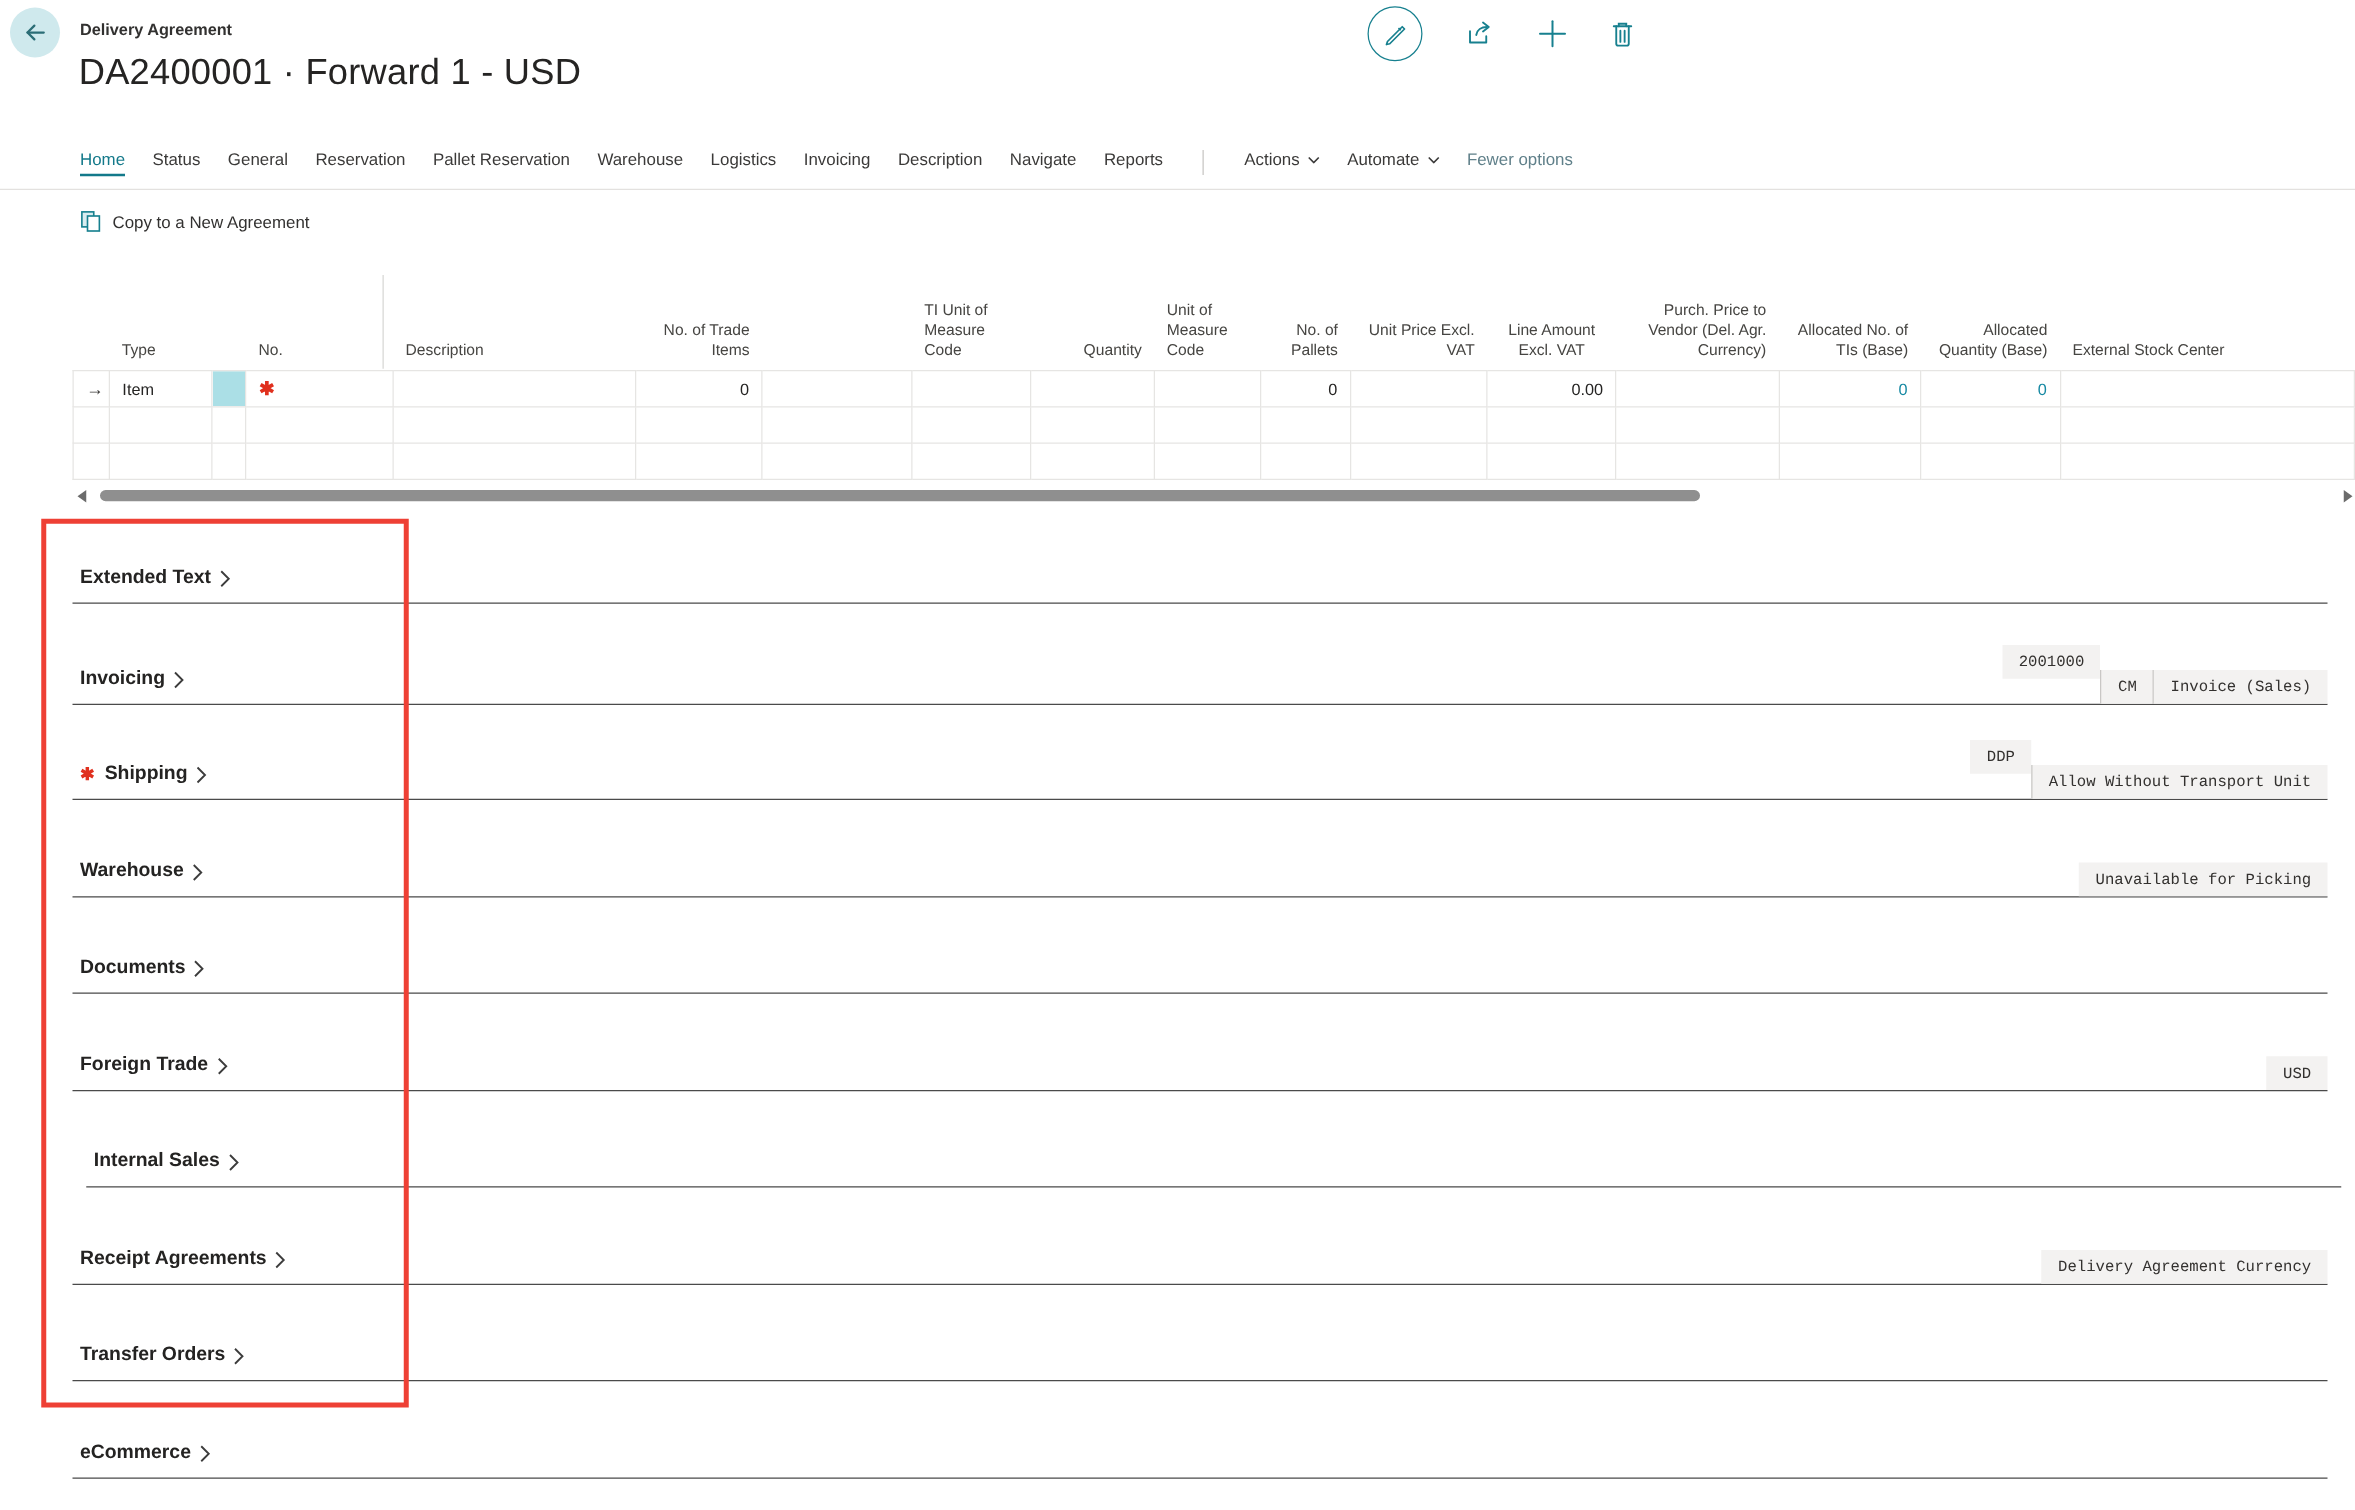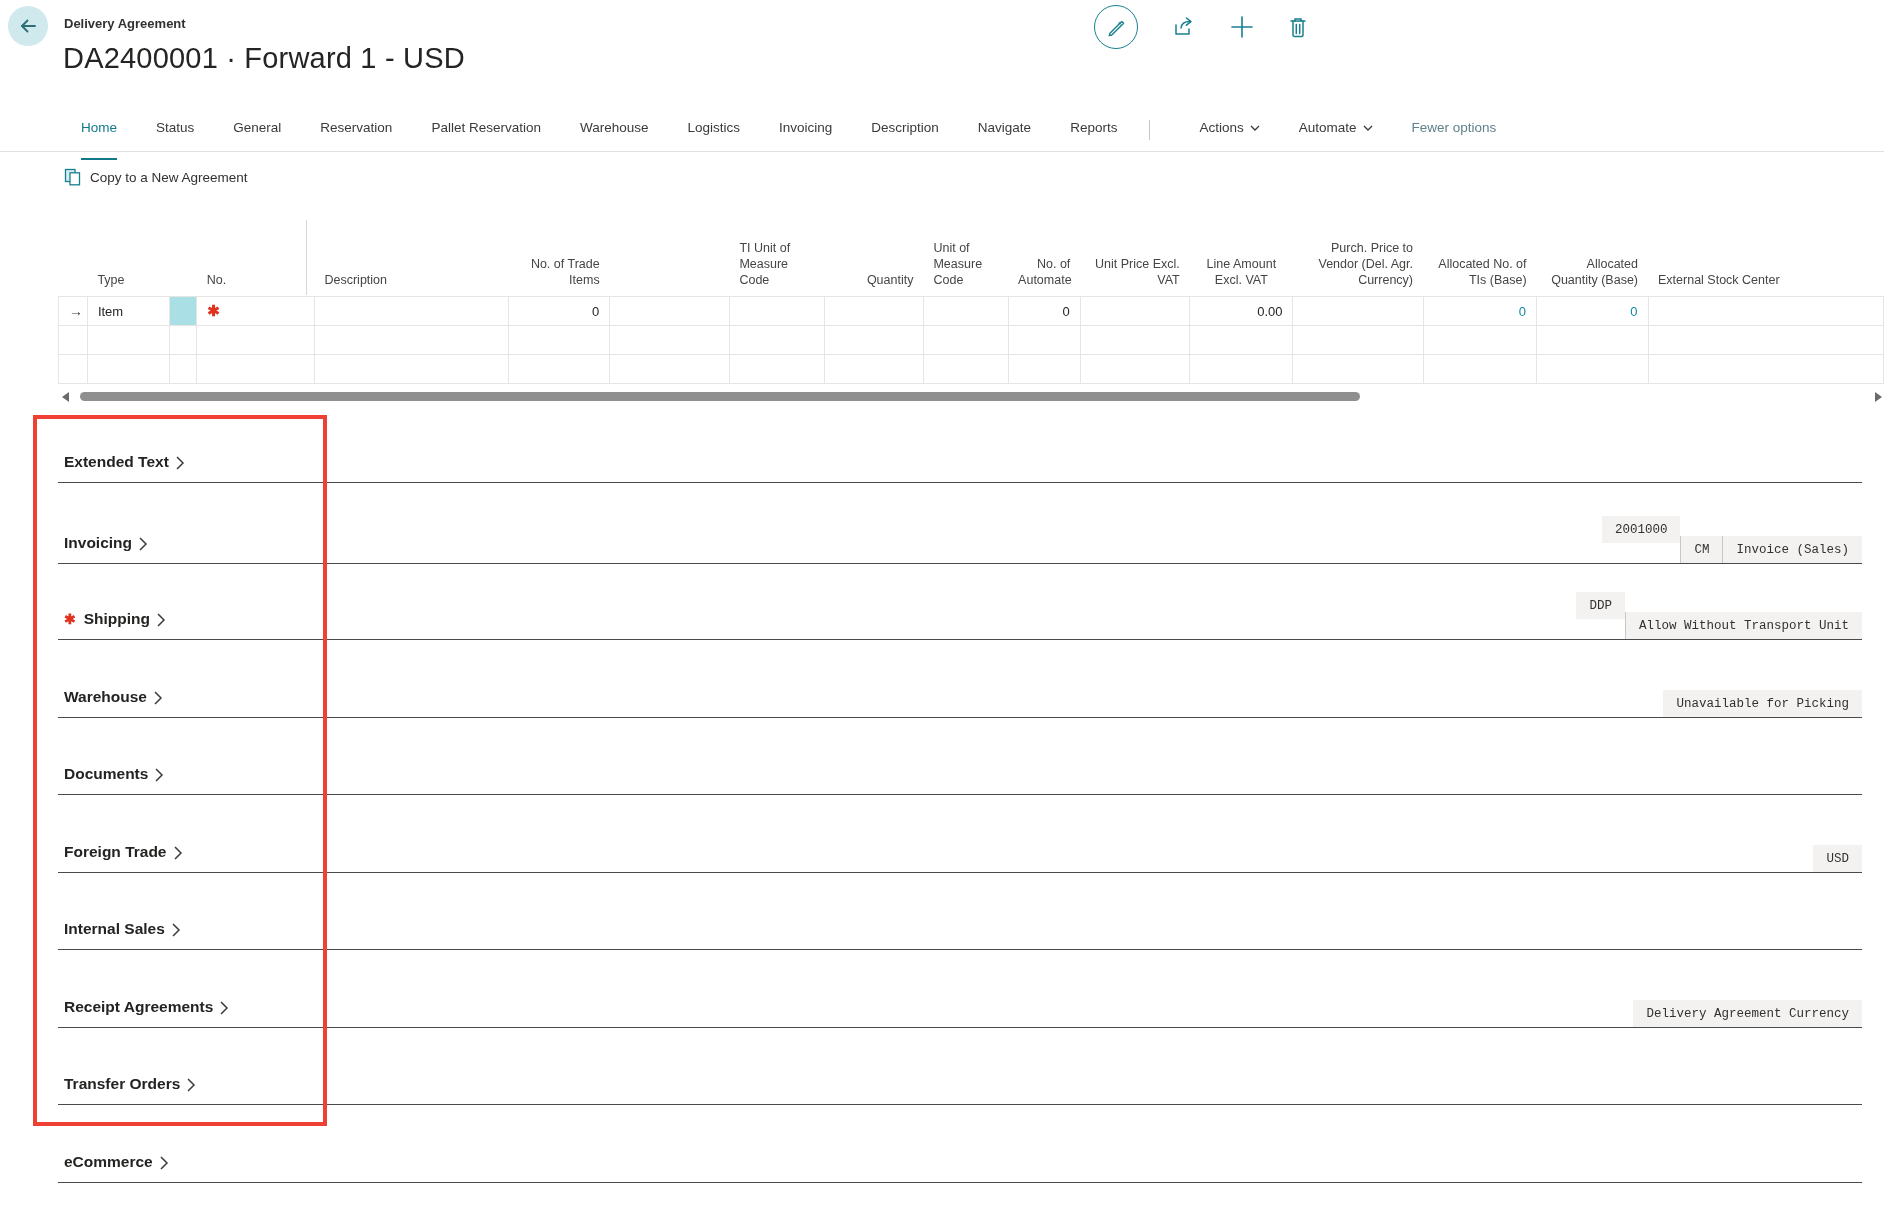--- a/index.html
+++ b/index.html
@@ -10,21 +10,21 @@
   
   .back-btn{position:absolute;left:8px;top:6px;width:40px;height:40px;border-radius:50%;
     background:#cfe9ed;display:flex;align-items:center;justify-content:center;cursor:pointer;}
   .caption{position:absolute;left:64px;top:16px;font-size:13px;color:#323130;font-weight:bold;}
   .title{position:absolute;left:63px;top:42px;font-size:29px;font-weight:300;color:#252423;letter-spacing:.2px;}
   .toolbar{position:absolute;left:1094px;top:4px;height:46px;display:flex;align-items:center;gap:34px;}
   .tool{display:flex;align-items:center;justify-content:center;cursor:pointer;}
   .tool.circled{width:42px;height:42px;border:1.5px solid #17808f;border-radius:50%;}
   
   .tabs{position:absolute;left:64px;top:120px;height:31px;display:flex;align-items:flex-start;gap:22px;font-size:13.5px;white-space:nowrap;}
-  .tab{color:#3b3a39;cursor:pointer;position:relative;padding-bottom:25px;display:flex;align-items:center;gap:6px;margin-left:17px;}
+  .tab{color:#3b3a39;cursor:pointer;position:relative;padding-bottom:6px;display:flex;align-items:center;gap:6px;}
   .tab.active{color:#13798a;}
   .tab.active::after{content:"";position:absolute;left:0;right:0;bottom:0;height:2.5px;background:#13798a;}
   .tab.more{color:#60808a;}
   .ribbon-divider{width:1px;height:20px;background:#c8c6c4;margin:0 10px;}
   .ribbon-border{position:absolute;left:0;top:151px;width:1884px;height:1px;background:#e3e1df;}
   
   .actionbar{position:absolute;left:64px;top:162px;height:30px;display:flex;align-items:center;gap:8px;cursor:pointer;}
   .actionbar .lbl{font-size:13.5px;color:#323130;}
   
   .grid-wrap{position:absolute;left:58px;top:218px;width:1826px;}
@@ -181,21 +181,21 @@
           <th style="text-align: center;"></th>
           <th style="text-align: left;">Type</th>
           <th style="text-align: left;"></th>
           <th style="text-align: left;">No.</th>
           <th style="text-align: left;">Description</th>
           <th style="text-align: right;">No. of Trade Items</th>
           <th style="text-align: left;"></th>
           <th style="text-align: left;">TI Unit of Measure Code</th>
           <th style="text-align: right;">Quantity</th>
           <th style="text-align: left;">Unit of Measure Code</th>
-          <th style="text-align: right;">No. of Automate</th>
+          <th style="text-align: right;">No. of Pallets</th>
           <th style="text-align: right;">Unit Price Excl. VAT</th>
           <th style="text-align: center;">Line Amount Excl. VAT</th>
           <th style="text-align: right;">Purch. Price to Vendor (Del. Agr. Currency)</th>
           <th style="text-align: right;">Allocated No. of TIs (Base)</th>
           <th style="text-align: right;">Allocated Quantity (Base)</th>
           <th style="text-align: left;">External Stock Center</th>
         </tr>
       </thead>
       <tbody>
         <tr>
@@ -336,21 +336,21 @@
         <span style="padding-top: 2px;">
           <svg width="9" height="14" viewBox="0 0 9 14" fill="none" stroke="#3c3c3c" stroke-width="1.5">
             <polyline points="1,1 7,7 1,13"></polyline>
           </svg>
         </span>
       </div>
       <div class="badges">
         <span class="badge">USD</span>
       </div>
     </div>
-    <div class="section" style="top: 892px; height: 57px;">
+    <div class="section" style="top: 892px; height: 57px; margin-left: 11px;">
       <div class="label-row">
         <span class="label">Internal Sales</span>
         <span style="padding-top: 2px;">
           <svg width="9" height="14" viewBox="0 0 9 14" fill="none" stroke="#3c3c3c" stroke-width="1.5">
             <polyline points="1,1 7,7 1,13"></polyline>
           </svg>
         </span>
       </div>
     </div>
     <div class="section" style="top: 970px; height: 57px;">

